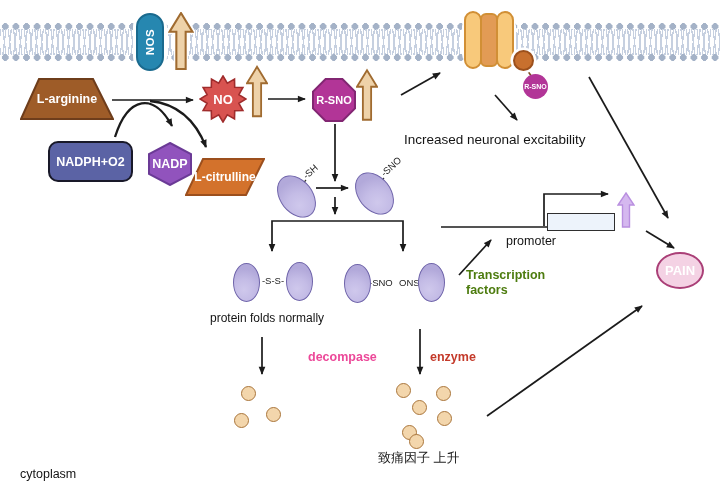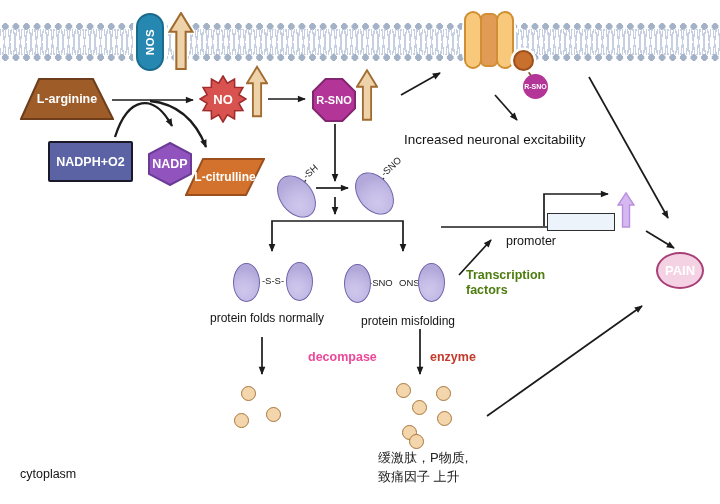--- a/index.html
+++ b/index.html
@@ -22,21 +22,21 @@
   .membrane::before{top:0}
   .membrane::after{bottom:0}
 
   .connectors{position:absolute;left:0;top:0;z-index:1}
 
   .nos{position:absolute;left:136px;top:13px;width:28px;height:58px;border-radius:14px;
        background:#2687b0;border:2px solid #1a6a8e;box-shadow:0 0 0 3px #fff;box-sizing:border-box;z-index:2}
   .nos .rot{transform:rotate(-90deg);font-size:11.5px;letter-spacing:.5px}
 
   .nadph{position:absolute;left:48px;top:141px;width:85px;height:41px;background:#5b63a5;
-         border:2.5px solid #191929;border-radius:2px;box-sizing:border-box;z-index:2}
+         border:2.5px solid #191929;border-radius:10px;box-sizing:border-box;z-index:2}
   .nadph .fill-label{font-size:12.5px}
 
   .knob{position:absolute;left:513px;top:50px;width:21px;height:21px;border-radius:50%;
         background:#c8702e;border:2px solid #9c501c;box-shadow:0 0 0 2.5px #fff;box-sizing:border-box;z-index:2}
   .rsno-small{position:absolute;left:523px;top:74px;width:25px;height:25px;border-radius:50%;
         background:#b23597;z-index:3}
   .rsno-small .fill-label{font-size:7px}
 
   .oval{position:absolute;border:1.6px solid #6f64aa;border-radius:50%;box-sizing:border-box;z-index:2;
         background:radial-gradient(circle at 40% 70%,#cfc8ec 0%,#c4bce6 35%,#b2a9da 70%)}
@@ -174,21 +174,20 @@
 
   <div class="oval" style="left:233px;top:263px;width:27px;height:39px"></div>
   <div class="oval" style="left:286px;top:262px;width:27px;height:39px"></div>
   <span class="lbl tiny" style="left:257px;top:275px;width:32px;text-align:center">-S-S-</span>
   <span class="lbl" style="left:210px;top:311px;width:128px;text-align:left;font-size:12px">protein folds normally</span>
 
   <div class="oval" style="left:344px;top:264px;width:27px;height:39px"></div>
   <div class="oval" style="left:418px;top:263px;width:27px;height:39px"></div>
   <span class="lbl tiny" style="left:369px;top:277px">-SNO</span>
   <span class="lbl tiny" style="left:399px;top:277px">ONS-</span>
-  <span class="lbl" style="left:348px;top:314px;width:120px;text-align:center;font-size:12px">protein misfolding</span>
 
   <div class="lbl teal" style="left:466px;top:268px;width:96px">Transcription factors</div>
 
   <div class="promoter-box"></div>
   <span class="lbl" style="left:506px;top:234px;font-size:12.5px">promoter</span>
   <svg class="abs z2" style="left:617px;top:192px" width="18" height="36" viewBox="0 0 18 36">
     <polygon points="9,1 17,13 12.5,13 12.5,35 5.5,35 5.5,13 1,13" fill="#d5b8ef" stroke="#b98fe0" stroke-width="1.4"></polygon>
   </svg>
 
   <div class="pain">
@@ -202,19 +201,18 @@
   <div class="vesicle" style="left:234px;top:413px"></div>
   <div class="vesicle" style="left:266px;top:407px"></div>
   <div class="vesicle" style="left:396px;top:383px"></div>
   <div class="vesicle" style="left:412px;top:400px"></div>
   <div class="vesicle" style="left:436px;top:386px"></div>
   <div class="vesicle" style="left:437px;top:411px"></div>
   <div class="vesicle" style="left:402px;top:425px"></div>
   <div class="vesicle" style="left:409px;top:434px"></div>
 
   <div class="lbl zh" style="left:378px;top:449px">
-    <div>缓激肽，P物质,</div>
     <div>致痛因子 上升</div>
   </div>
 
   <span class="lbl" style="left:20px;top:467px;font-size:12.5px">cytoplasm</span>
 
 </div>
 
 </body></html>

